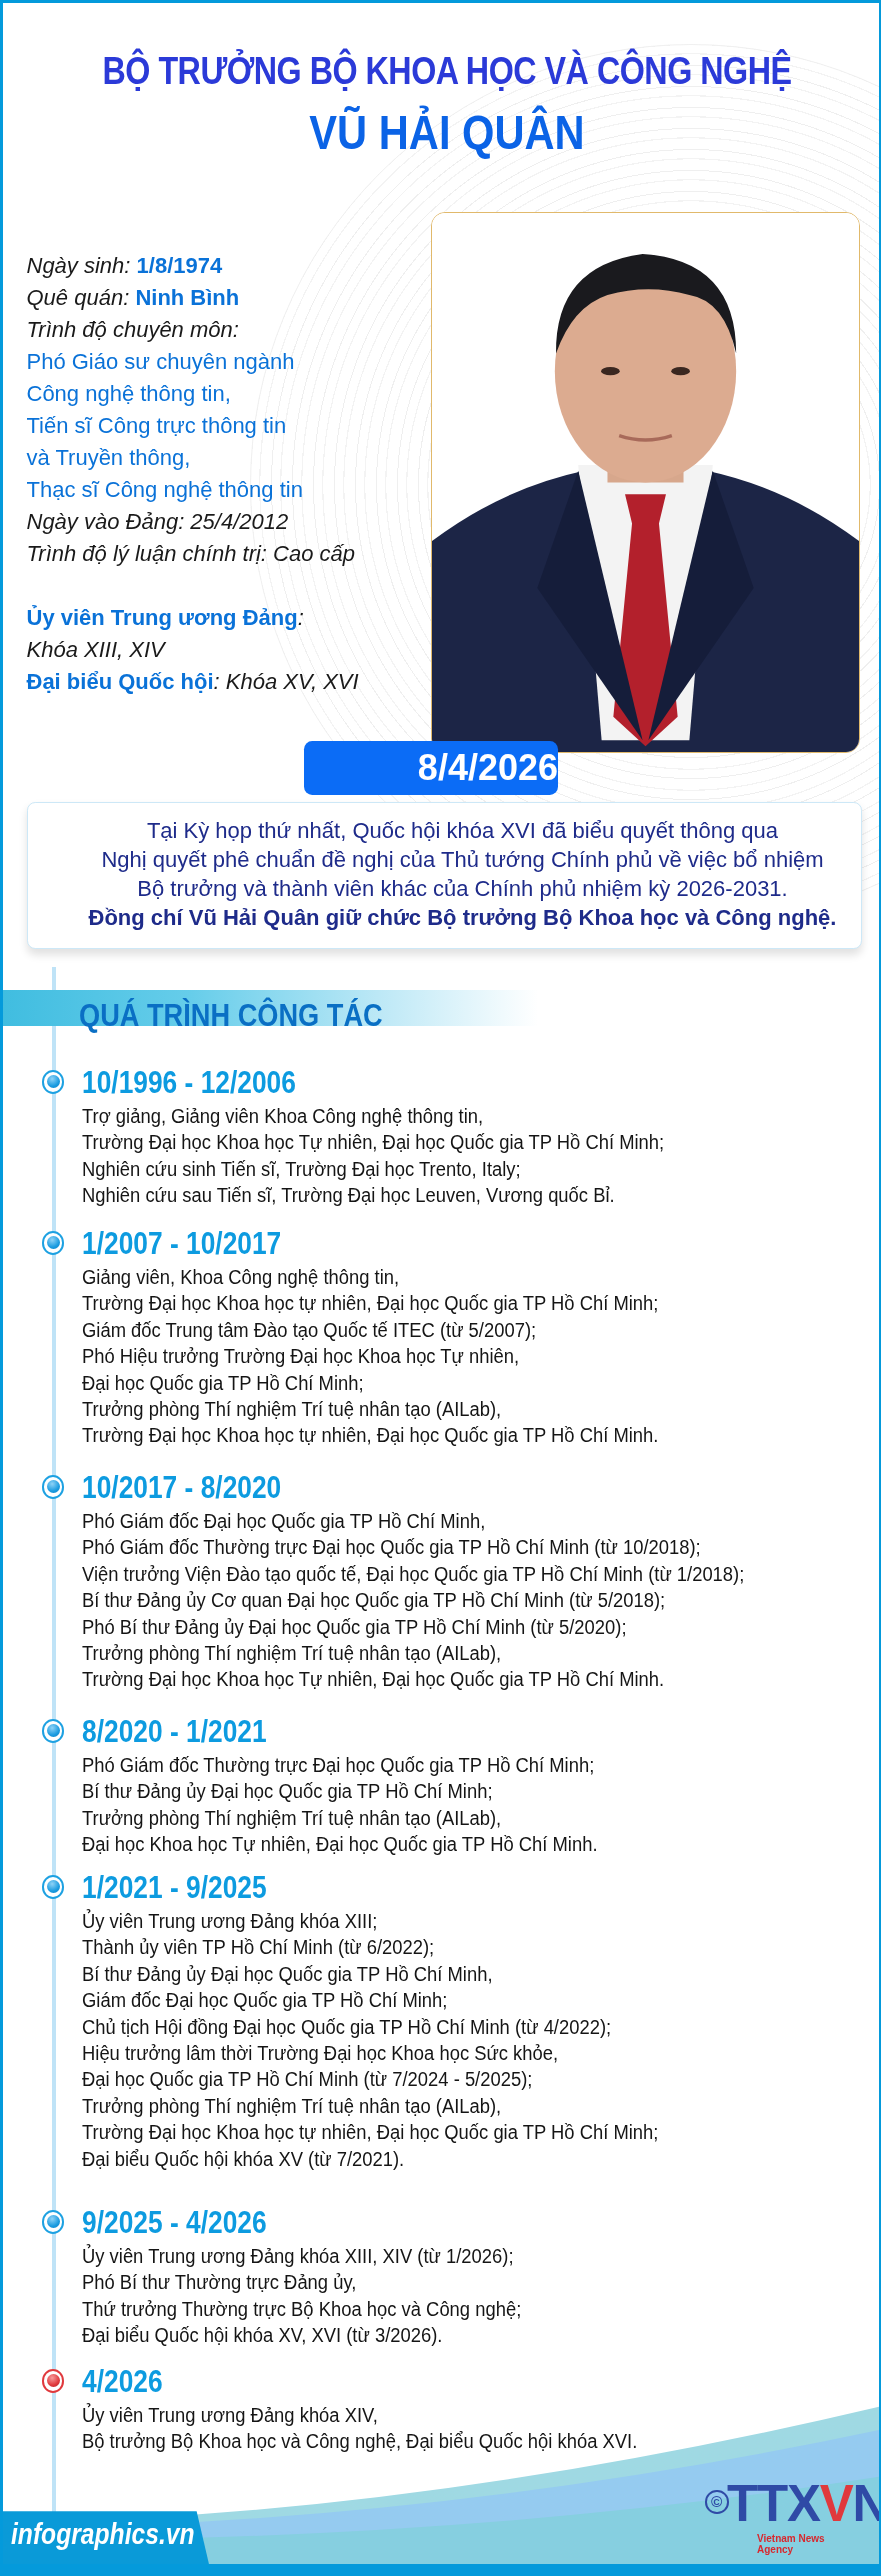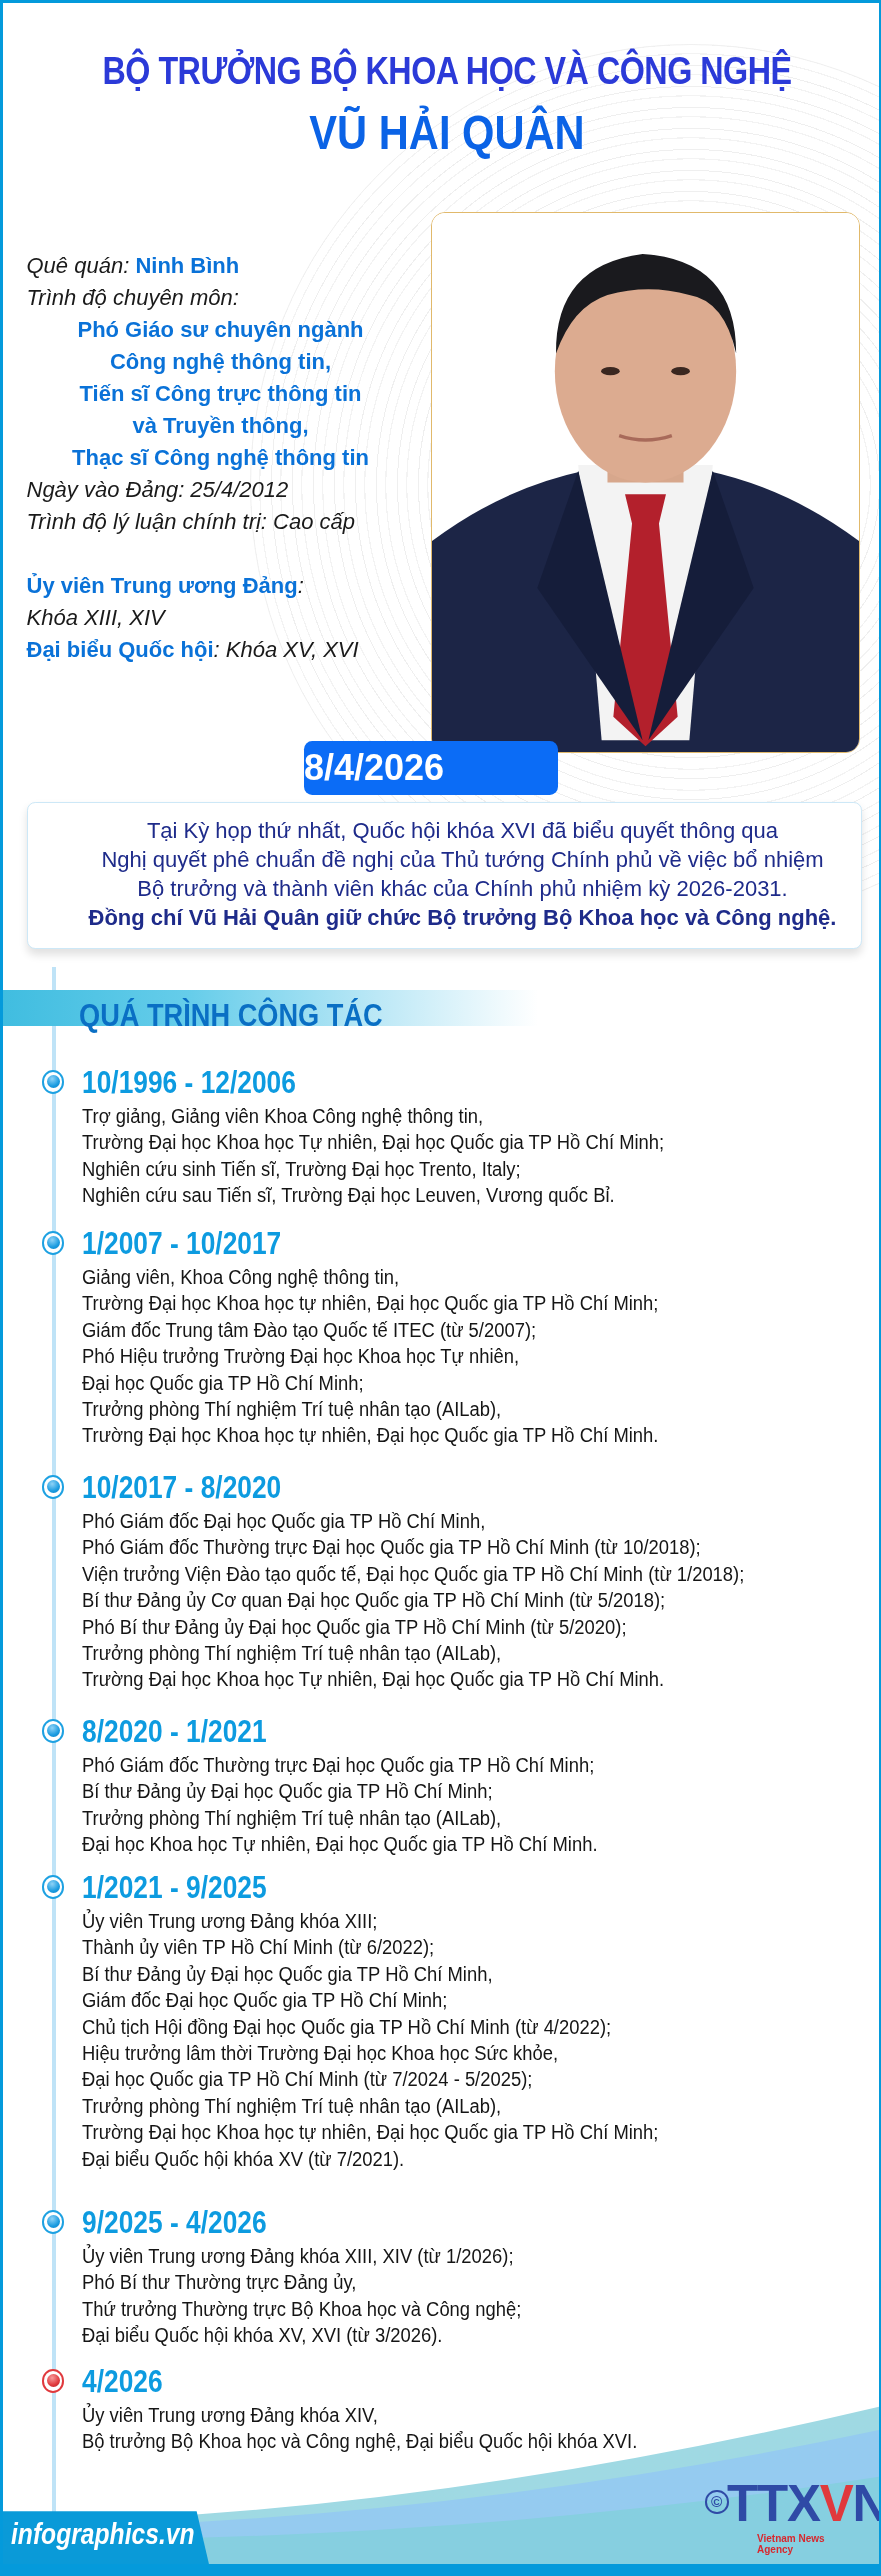--- a/index.html
+++ b/index.html
@@ -27,32 +27,32 @@
     position: relative; z-index: 2; text-align: center; font-weight: bold;
     color: #0b63e6; font-size: 49px; margin-top: 10.6px;
     transform: scaleX(0.85); transform-origin: center;
   }
   .info {
     position: absolute; left: 23.5px; top: 247px; width: 388px; z-index: 2;
     font-size: 22px; line-height: 32px; color: #1a1a1a;
   }
   .info .lbl { font-style: italic; }
   .info .val-blue { color: #0a72d8; font-weight: bold; }
-  .info .blue-block { color: #0a72d8; font-weight: bold; text-align: center; }
+  .info .blue-block { color: #0a72d8; font-weight: normal; }
   .info .gap { height: 32px; }
   .photo {
     position: absolute; left: 428px; top: 209px; width: 429px; height: 541px;
     border: 1.8px solid #e1b96b; border-radius: 14px; overflow: hidden; z-index: 2;
     background: #ffffff;
   }
   .photo svg { width: 100%; height: 100%; display: block; }
   .date-badge {
     position: absolute; left: 301px; top: 738px; width: 254px; height: 54px;
     background: #0b6cf6; border-radius: 8.2px; color: #fff; z-index: 3;
-    font-weight: bold; font-size: 36px; text-align: left; line-height: 54px;
+    font-weight: bold; font-size: 36px; text-align: right; line-height: 54px;
   }
   .notice {
     position: absolute; left: 23.5px; top: 799px; width: 835px; height: 147px;
     border-radius: 8.2px; background: #fff; z-index: 2;
     border: 1.2px solid #cde8f7;
     box-shadow: 0 5.9px 8.2px rgba(0,0,0,0.12);
     text-align: center; color: #1e2b8a; font-size: 22px; line-height: 29px; padding-top: 13px;
   }
   .notice .line { display: block; margin-left: 37px; }
   .notice .strong { font-weight: bold; }
@@ -124,20 +124,23 @@
 </head>
 <body>
 
 <div class="page">
   <div class="drum"></div>
 
   <h1 class="title">BỘ TRƯỞNG BỘ KHOA HỌC VÀ CÔNG NGHỆ</h1>
   <h2 class="subtitle">VŨ HẢI QUÂN</h2>
 
   <div class="info">
+    <div>
+      <span class="lbl">Ngày sinh: </span><span class="val-blue">1/8/1974</span>
+    </div>
     <div>
       <span class="lbl">Quê quán: </span><span class="val-blue">Ninh Bình</span>
     </div>
     <div class="lbl">Trình độ chuyên môn:</div>
     <div class="blue-block">Phó Giáo sư chuyên ngành</div>
     <div class="blue-block">Công nghệ thông tin,</div>
     <div class="blue-block">Tiến sĩ Công trực thông tin</div>
     <div class="blue-block">và Truyền thông,</div>
     <div class="blue-block">Thạc sĩ Công nghệ thông tin</div>
     <div class="lbl">Ngày vào Đảng: 25/4/2012</div>

